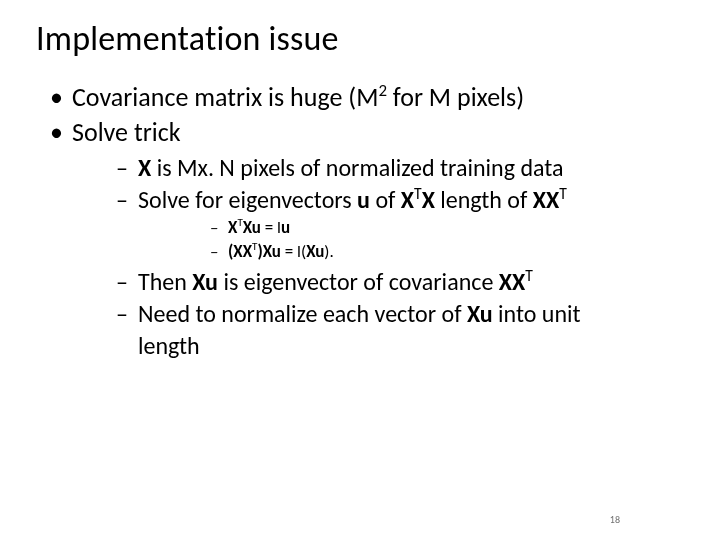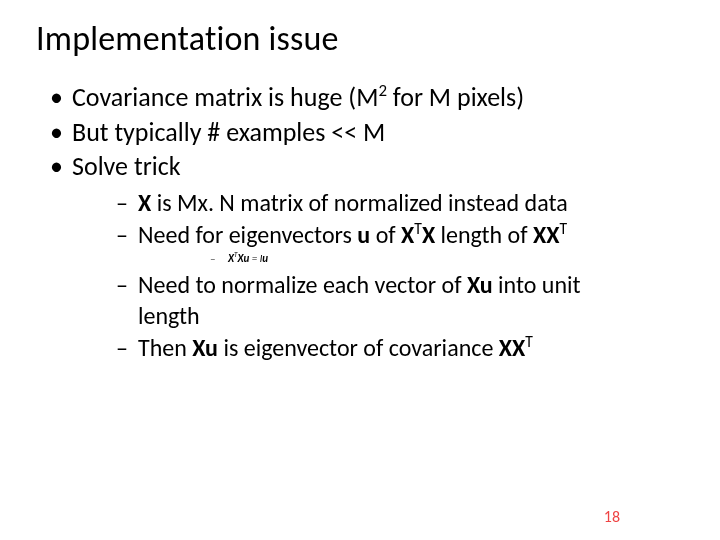--- a/index.html
+++ b/index.html
@@ -54,76 +54,77 @@
   .lvl2 > li::before {
     content: "–";
     position: absolute;
     left: 32px;
     top: 0;
   }
 
   
   .lvl3 { margin-top: 2px; margin-bottom: 2px; }
   .lvl3 > li {
-    font-size: 11px;
+    font-size: 17px;
     line-height: 1.35;
     padding-left: 78px;
     position: relative;
     margin: 1px 0;
-    font-style: italic;
   }
   .lvl3 > li::before {
     content: "–";
     position: absolute;
     left: 60px;
     top: 0;
   }
 
   sup { font-size: 0.65em; vertical-align: super; line-height: 0; }
   b { font-weight: 700; }
 
   .pagenum {
     position: absolute;
     right: 24px;
     bottom: 14px;
-    font-size: 16px;
-    color: #ef4444;
+    font-size: 10px;
+    color: #737373;
   }
 </style>
 </head>
 <body>
 
 <div class="slide">
   <h1 class="title">Implementation issue</h1>
 
   <ul class="lvl1">
     <li>
       <span>Covariance matrix is huge (M</span><sup>2</sup><span> for M pixels)</span>
     </li>
-    <li>But typically # examples &lt;&lt; M</li>
     <li>
       <span>Solve trick</span>
 
       <ul class="lvl2">
         <li>
-          <b>X</b><span> is Mx. N matrix of normalized instead data</span>
+          <b>X</b><span> is Mx. N pixels of normalized training data</span>
         </li>
         <li>
-          <span>Need for eigenvectors </span><b>u</b><span> of </span><b>X</b><sup>T</sup><b>X</b><span> length of </span><b>XX</b><sup>T</sup>
+          <span>Solve for eigenvectors </span><b>u</b><span> of </span><b>X</b><sup>T</sup><b>X</b><span> length of </span><b>XX</b><sup>T</sup>
 
           <ul class="lvl3">
             <li>
               <b>X</b><sup>T</sup><b>Xu</b><span> = l</span><b>u</b>
             </li>
+            <li>
+              <b>(XX</b><sup>T</sup><b>)Xu</b><span> = l(</span><b>Xu</b><span>). </span>
+            </li>
           </ul>
         </li>
         <li>
-          <span>Need to normalize each vector of  </span><b>Xu</b><span> into unit length</span>
+          <span>Then </span><b>Xu</b><span> is eigenvector of covariance </span><b>XX</b><sup>T</sup>
         </li>
         <li>
-          <span>Then </span><b>Xu</b><span> is eigenvector of covariance </span><b>XX</b><sup>T</sup>
+          <span>Need to normalize each vector of  </span><b>Xu</b><span> into unit length</span>
         </li>
       </ul>
     </li>
   </ul>
 
   <div class="pagenum">18</div>
 </div>
 
 </body></html>

